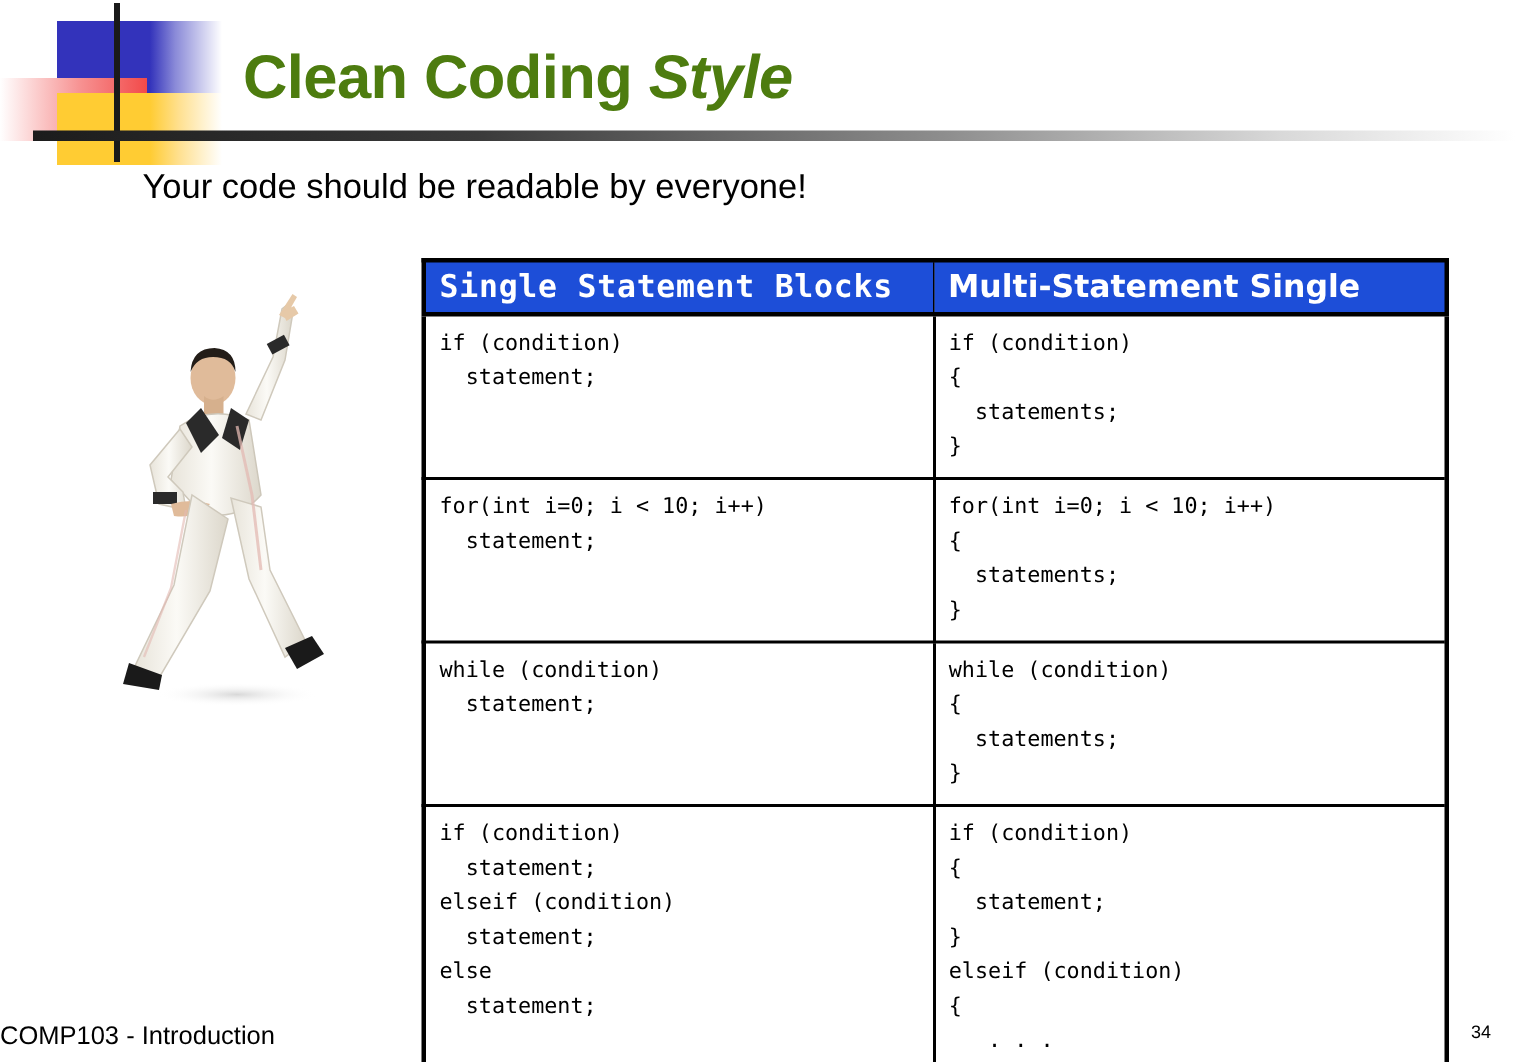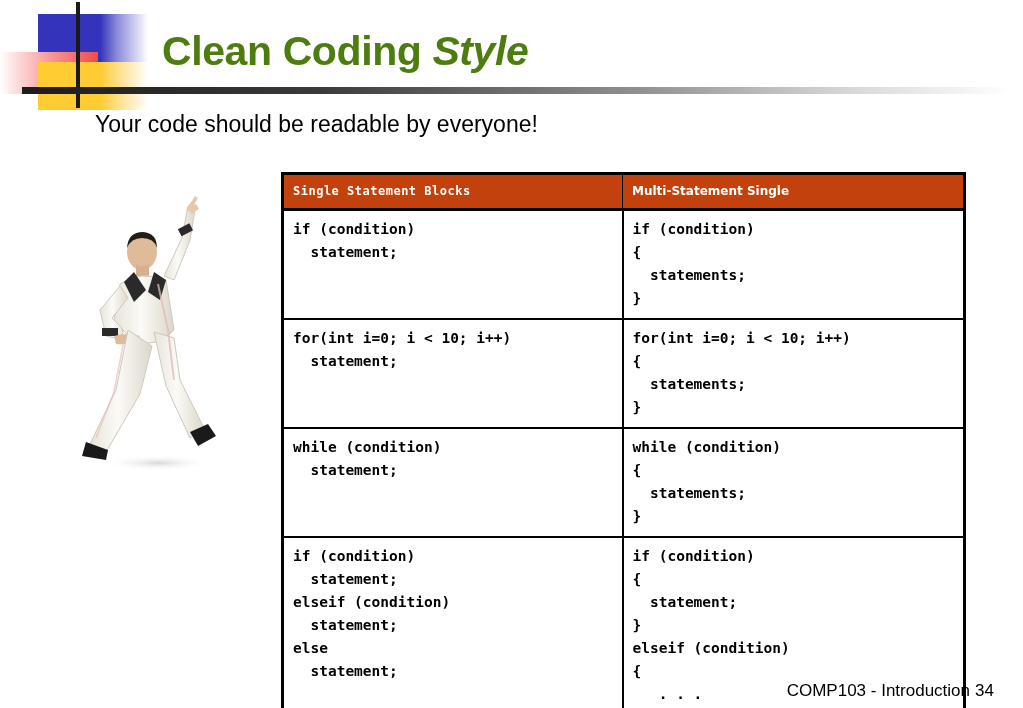--- a/index.html
+++ b/index.html
@@ -123,67 +123,67 @@
     top: 172px;
     width: 682px;
     border-collapse: collapse;
     table-layout: fixed;
     border: 3px solid #000000;
   }
   #code-table col.c1 { width: 340px; }
   #code-table col.c2 { width: 342px; }
 
   #code-table th {
-    background: #c2410c;
+    background: #1d4ed8;
     color: #ffffff;
     text-align: left;
     padding: 4px 9px 5px 9px;
     border: 1px solid #000000;
     border-bottom: 3px solid #000000;
-    font-size: 12px;
+    font-size: 21px;
     font-weight: bold;
     vertical-align: middle;
     height: 24px;
   }
   #code-table th.mono-head {
     font-family: "DejaVu Sans Mono", monospace;
     letter-spacing: 0.5px;
   }
   #code-table th.prop-head {
     font-family: "DejaVu Sans", sans-serif;
     letter-spacing: 0px;
   }
   #code-table td {
     border: 2px solid #000000;
     padding: 7px 9px 8px 9px;
     vertical-align: top;
     font-family: "DejaVu Sans Mono", monospace;
     font-size: 14.5px;
-    font-weight: bold;
+    font-weight: normal;
     color: #000000;
     line-height: 23px;
     white-space: pre;
     background: #ffffff;
   }
 
   
   #footer-title {
     position: absolute;
     left: 0;
     top: 681px;
     width: 970px;
-    text-align: right;
+    text-align: left;
     font-size: 17px;
     color: #000000;
   }
   #footer-page {
     position: absolute;
     right: 29px;
     top: 681px;
-    font-size: 17px;
+    font-size: 12px;
     color: #000000;
   }
 </style>
 </head>
 <body>
 
 <div id="logo">
   <div class="logo-blue"></div>
   <div class="logo-blue-fade"></div>
   <div class="logo-red-fade"></div>

